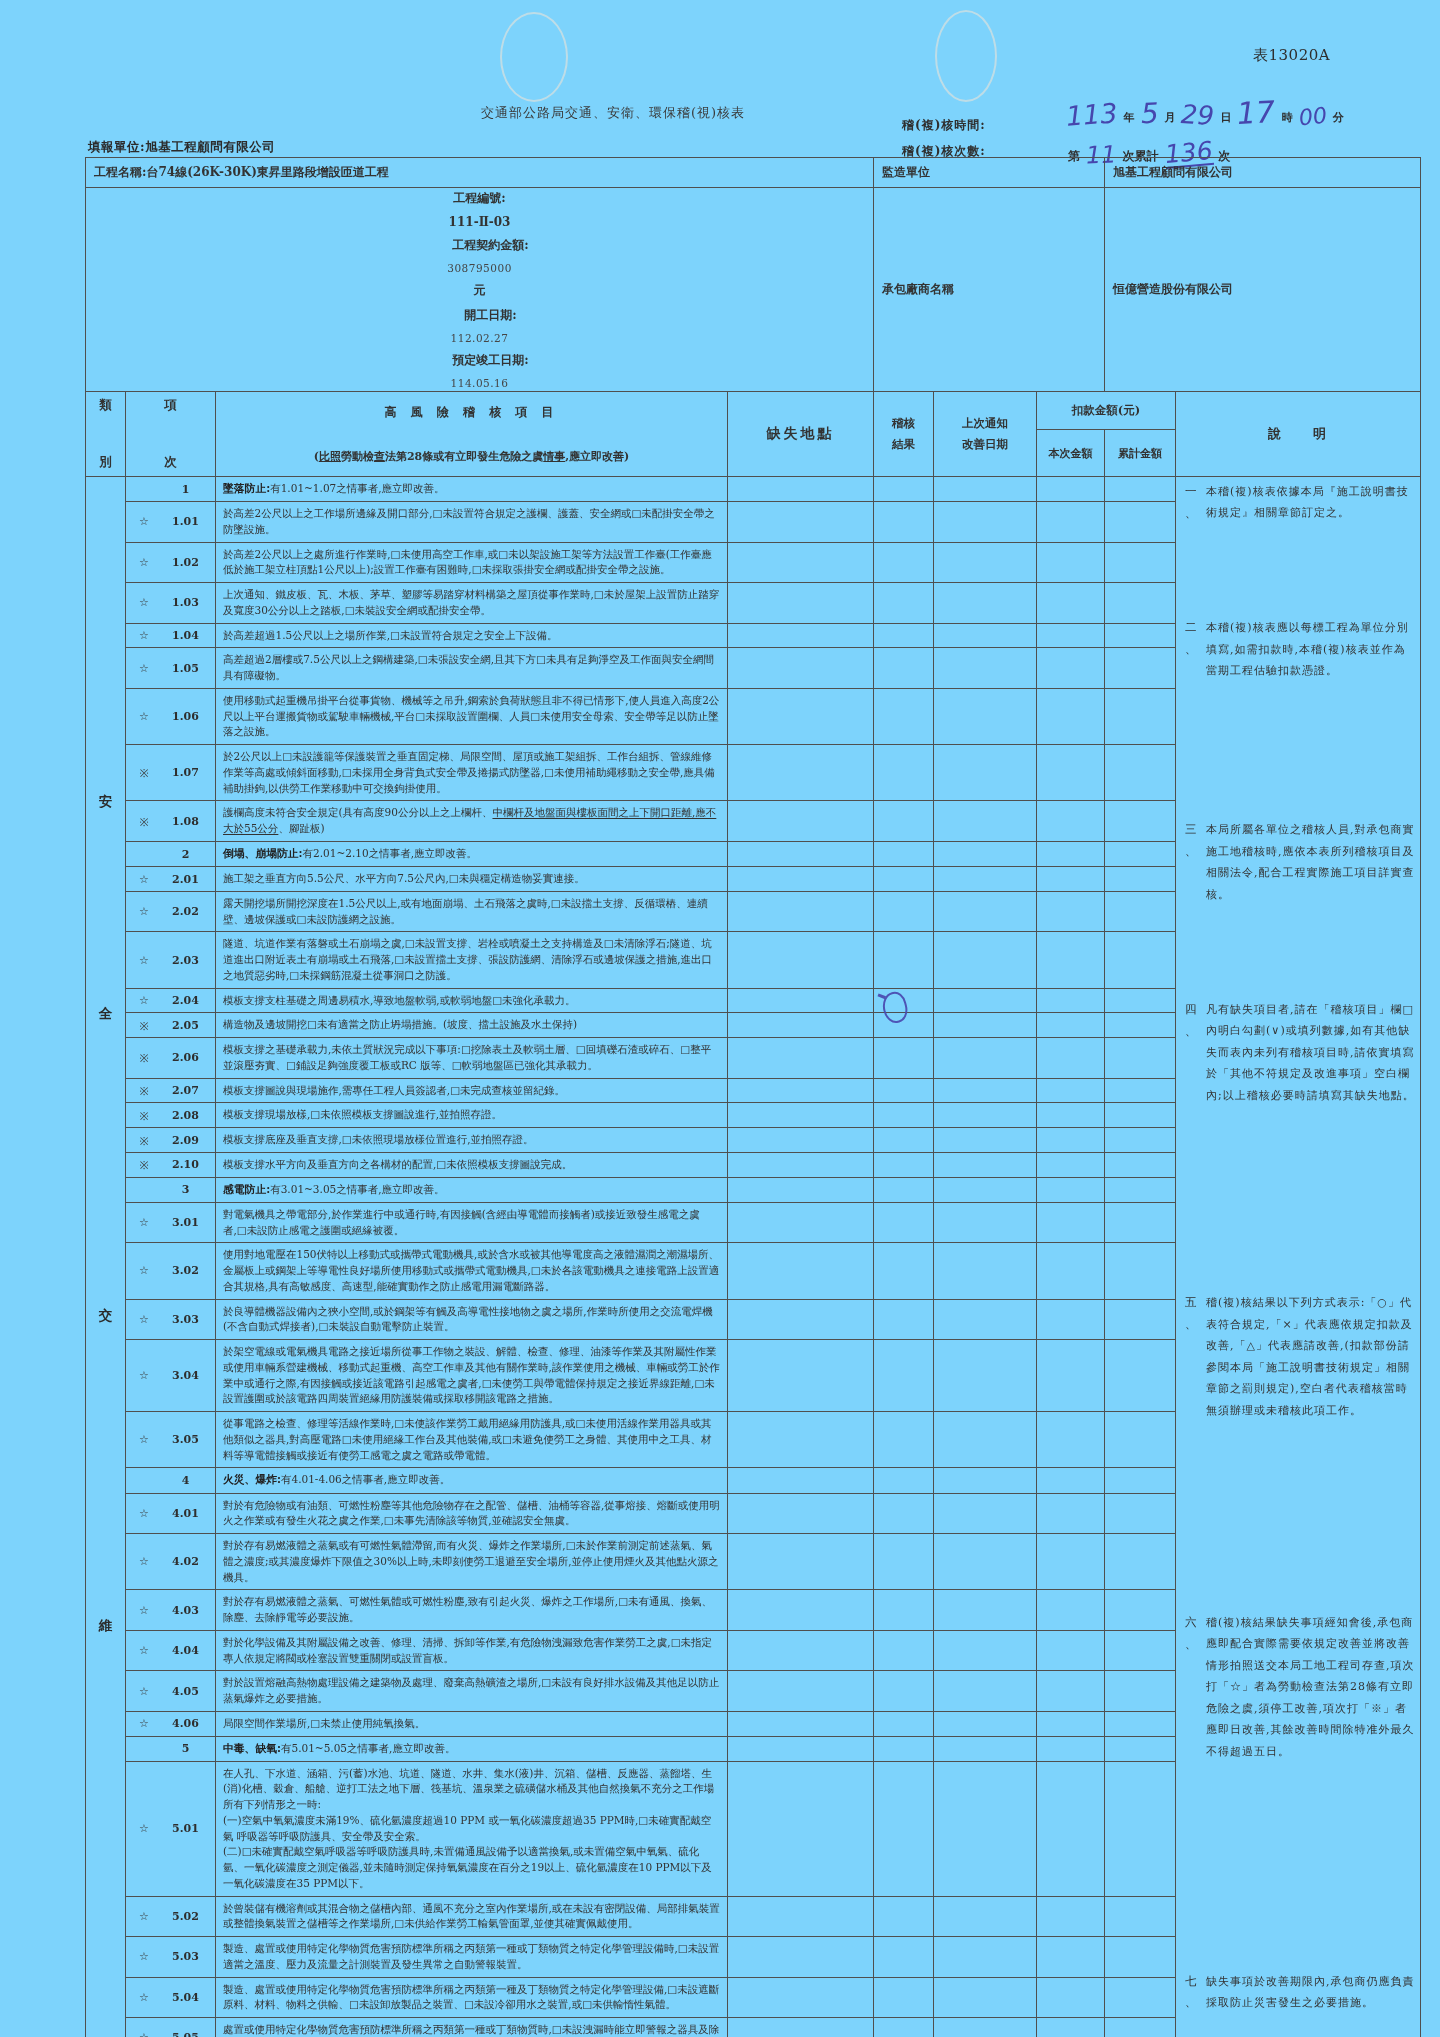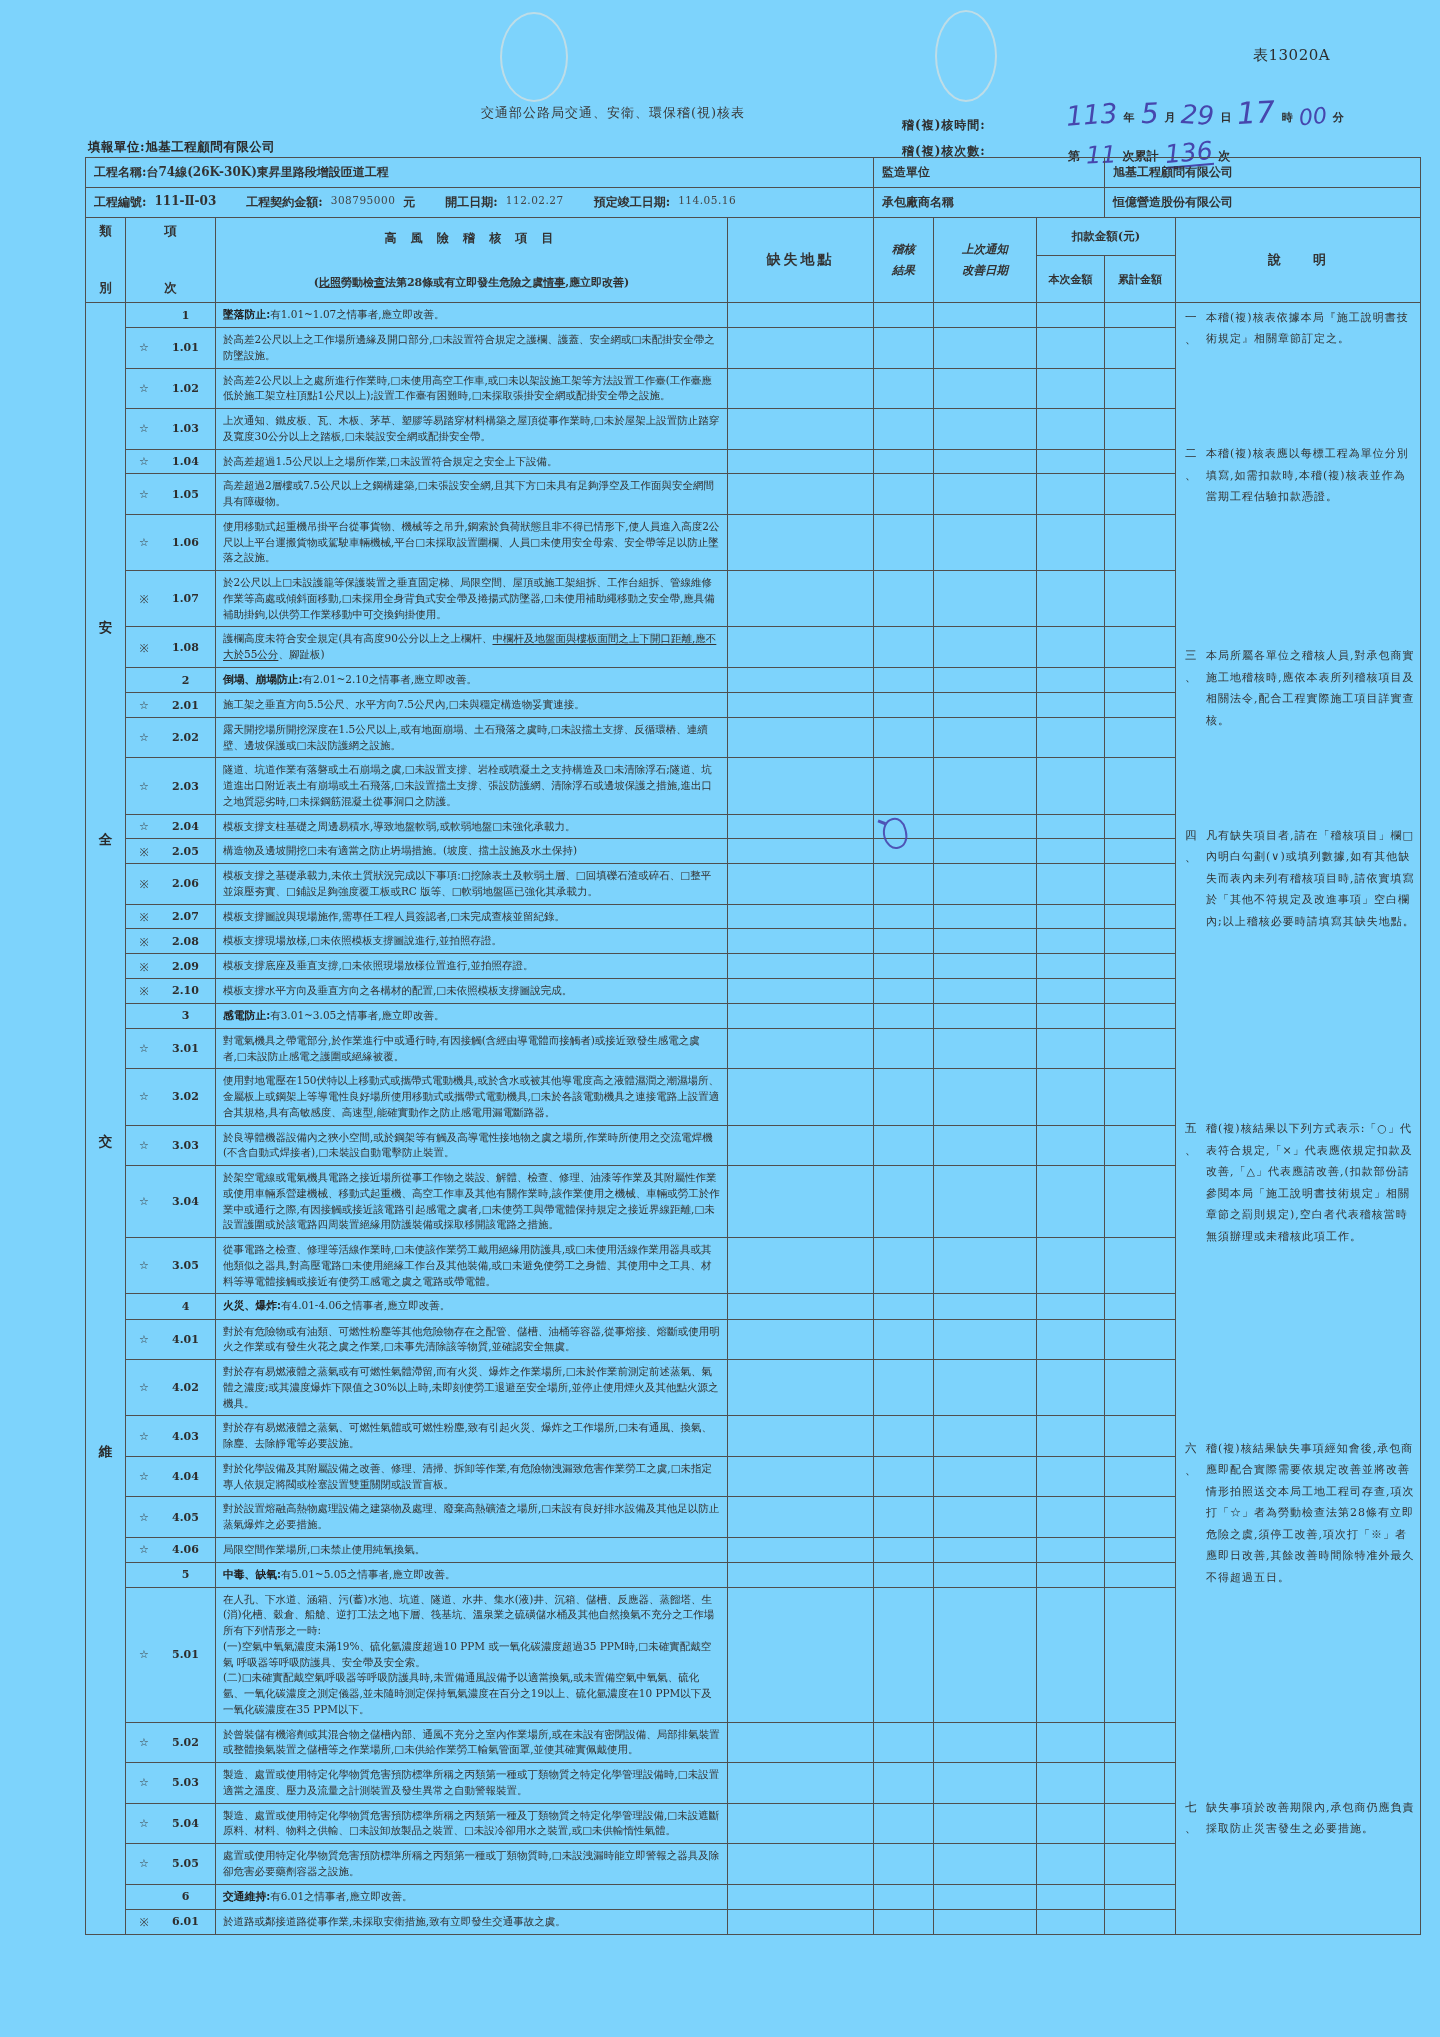--- a/index.html
+++ b/index.html
@@ -34,29 +34,29 @@
   .hw-c2{font-size:25px; transform:rotate(-5deg); border-bottom:2px solid #4646ad;}
   .count-printed{font-size:12px; font-weight:bold; color:#2f2f2f; padding-bottom:2px;}
 
   .filing{position:absolute; left:88px; top:139px; font-size:12.5px; font-weight:bold; color:#2b2b2b; letter-spacing:.5px;}
 
   table.main{position:absolute; left:85px; top:157px; width:1335px; border-collapse:collapse; table-layout:fixed;}
   table.main td{border:1px solid #4f4f4f; color:#333;}
   .info-row td{height:25px; padding:2px 8px; font-size:12px; font-weight:bold; color:#2b2b2b;}
   .info-row .val{font-weight:bold;}
   .fill-val{font-weight:normal; font-size:10.5px; color:#454545; letter-spacing:.5px;}
-  .info-flex{display:flex; align-items:flex-start; gap:8px; font-weight:bold;}
+  .info-flex{display:flex; align-items:center; gap:8px; font-weight:bold;flex-direction:column;}
   .info-flex .gap{margin-left:22px;}
 
   .hdr td{text-align:center; vertical-align:middle; font-weight:bold; color:#2b2b2b;}
   .stack2{display:flex; flex-direction:column; justify-content:space-between; height:74px; padding:4px 0; font-size:12.5px;}
   .hdr-title-1{font-size:12px; letter-spacing:5px; margin-bottom:28px;}
   .hdr-title-2{font-size:11px; font-weight:bold; letter-spacing:0;}
   .hdr-loc{font-size:14px; letter-spacing:3px;}
-  .hdr-small{font-size:11.5px; line-height:1.8;font-style:italic;}
+  .hdr-small{font-size:11.5px; line-height:1.8;}
   .hdr-ded{font-size:11.5px; height:24px;}
   .hdr-sub td{font-size:11px; height:30px;}
   .hdr-rem{font-size:13px; letter-spacing:2px;}
 
   .no-cell{vertical-align:middle; padding:0;}
   .no-wrap{display:flex; align-items:center;}
   .no-wrap .star{width:36px; text-align:center; font-size:11px; color:#3a3a3a;}
   .no-wrap .num{flex:1; text-align:center; font-size:11px; color:#2e2e2e; font-weight:600; padding-right:6px;}
   .txt-cell{padding:4px 7px; font-size:10.5px; line-height:1.5; white-space:pre-line; color:#333;}
   .txt-cell b{font-size:10.8px; color:#222;}

